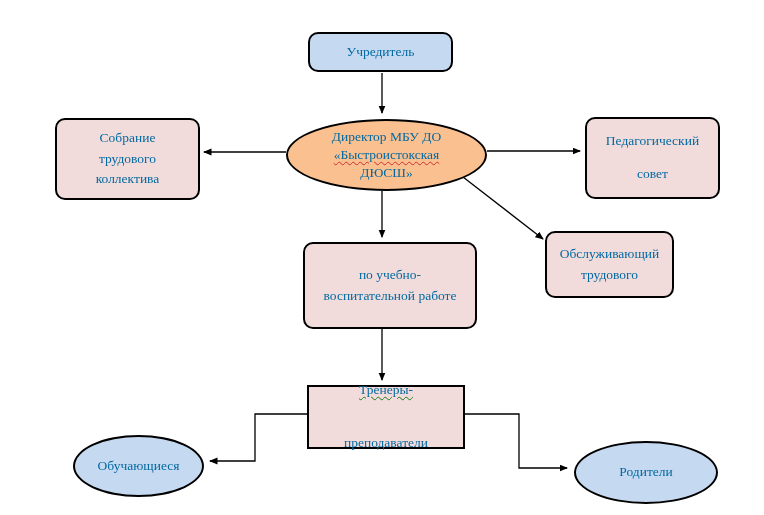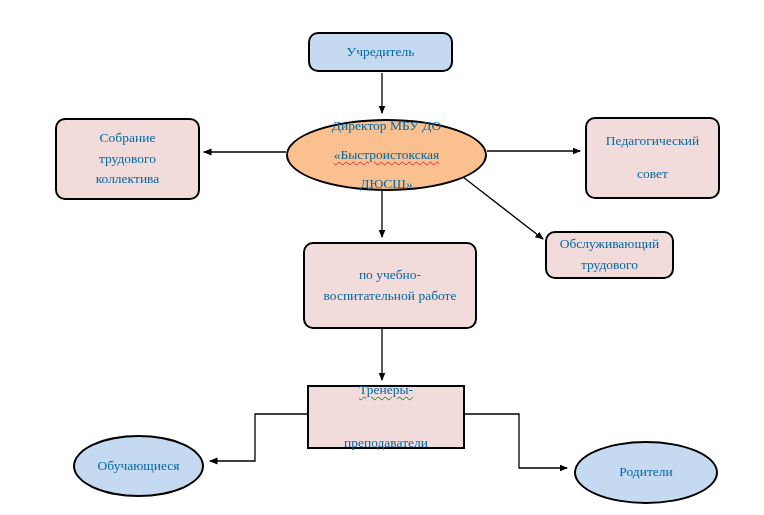--- a/index.html
+++ b/index.html
@@ -10,21 +10,21 @@
   }
   .arrows{position:absolute;left:0;top:0;width:764px;height:515px;pointer-events:none;}
   .arrows line,.arrows polyline{stroke:var(--arrow,#000);stroke-width:1.3;fill:none;}
   .node{
     position:absolute;display:flex;flex-direction:column;align-items:center;justify-content:center;
     text-align:center;line-height:1.55;box-sizing:border-box;padding:2px;
   }
   .node span{display:block;}
   .rounded{border:2px solid var(--border,#000);border-radius:10px;}
   .rect{border:2.5px solid var(--border,#000);gap:32px;}
-  .ellipse{border:2px solid var(--border,#000);border-radius:50%;gap:11px;}
+  .ellipse{border:2px solid var(--border,#000);border-radius:50%;}
   .blue{background:var(--blue,#C5D9F1);}
   .pink{background:var(--pink,#F2DCDB);}
   .peach{background:var(--peach,#FAC090);}
   .tight{line-height:1.32;}
   .spell-error{
     text-decoration:underline wavy var(--spell_red,#d33);
     text-decoration-thickness:1px;text-underline-offset:2px;
   }
   .grammar-error{
     text-decoration:underline wavy var(--grammar_green,#1c7a1c);
@@ -66,21 +66,21 @@
     <span>Собрание</span>
     <span>трудового</span>
     <span>коллектива</span>
   </div>
 
   <div class="node pink rounded" style="left:585px;top:117px;width:135px;height:82px;gap:12px;">
     <span>Педагогический</span>
     <span>совет</span>
   </div>
 
-  <div class="node pink rounded" style="left:545px;top:231px;width:129px;height:48px;">
+  <div class="node pink rounded" style="left:545px;top:231px;width:129px;height:67px;">
     <span>Обслуживающий</span>
     <span>трудового</span>
   </div>
 
   <div class="node pink rounded" style="left:303px;top:242px;width:174px;height:87px;">
     <span>по учебно-</span>
     <span>воспитательной работе</span>
   </div>
 
   <div class="node pink rect" style="left:307px;top:385px;width:158px;height:64px;">

